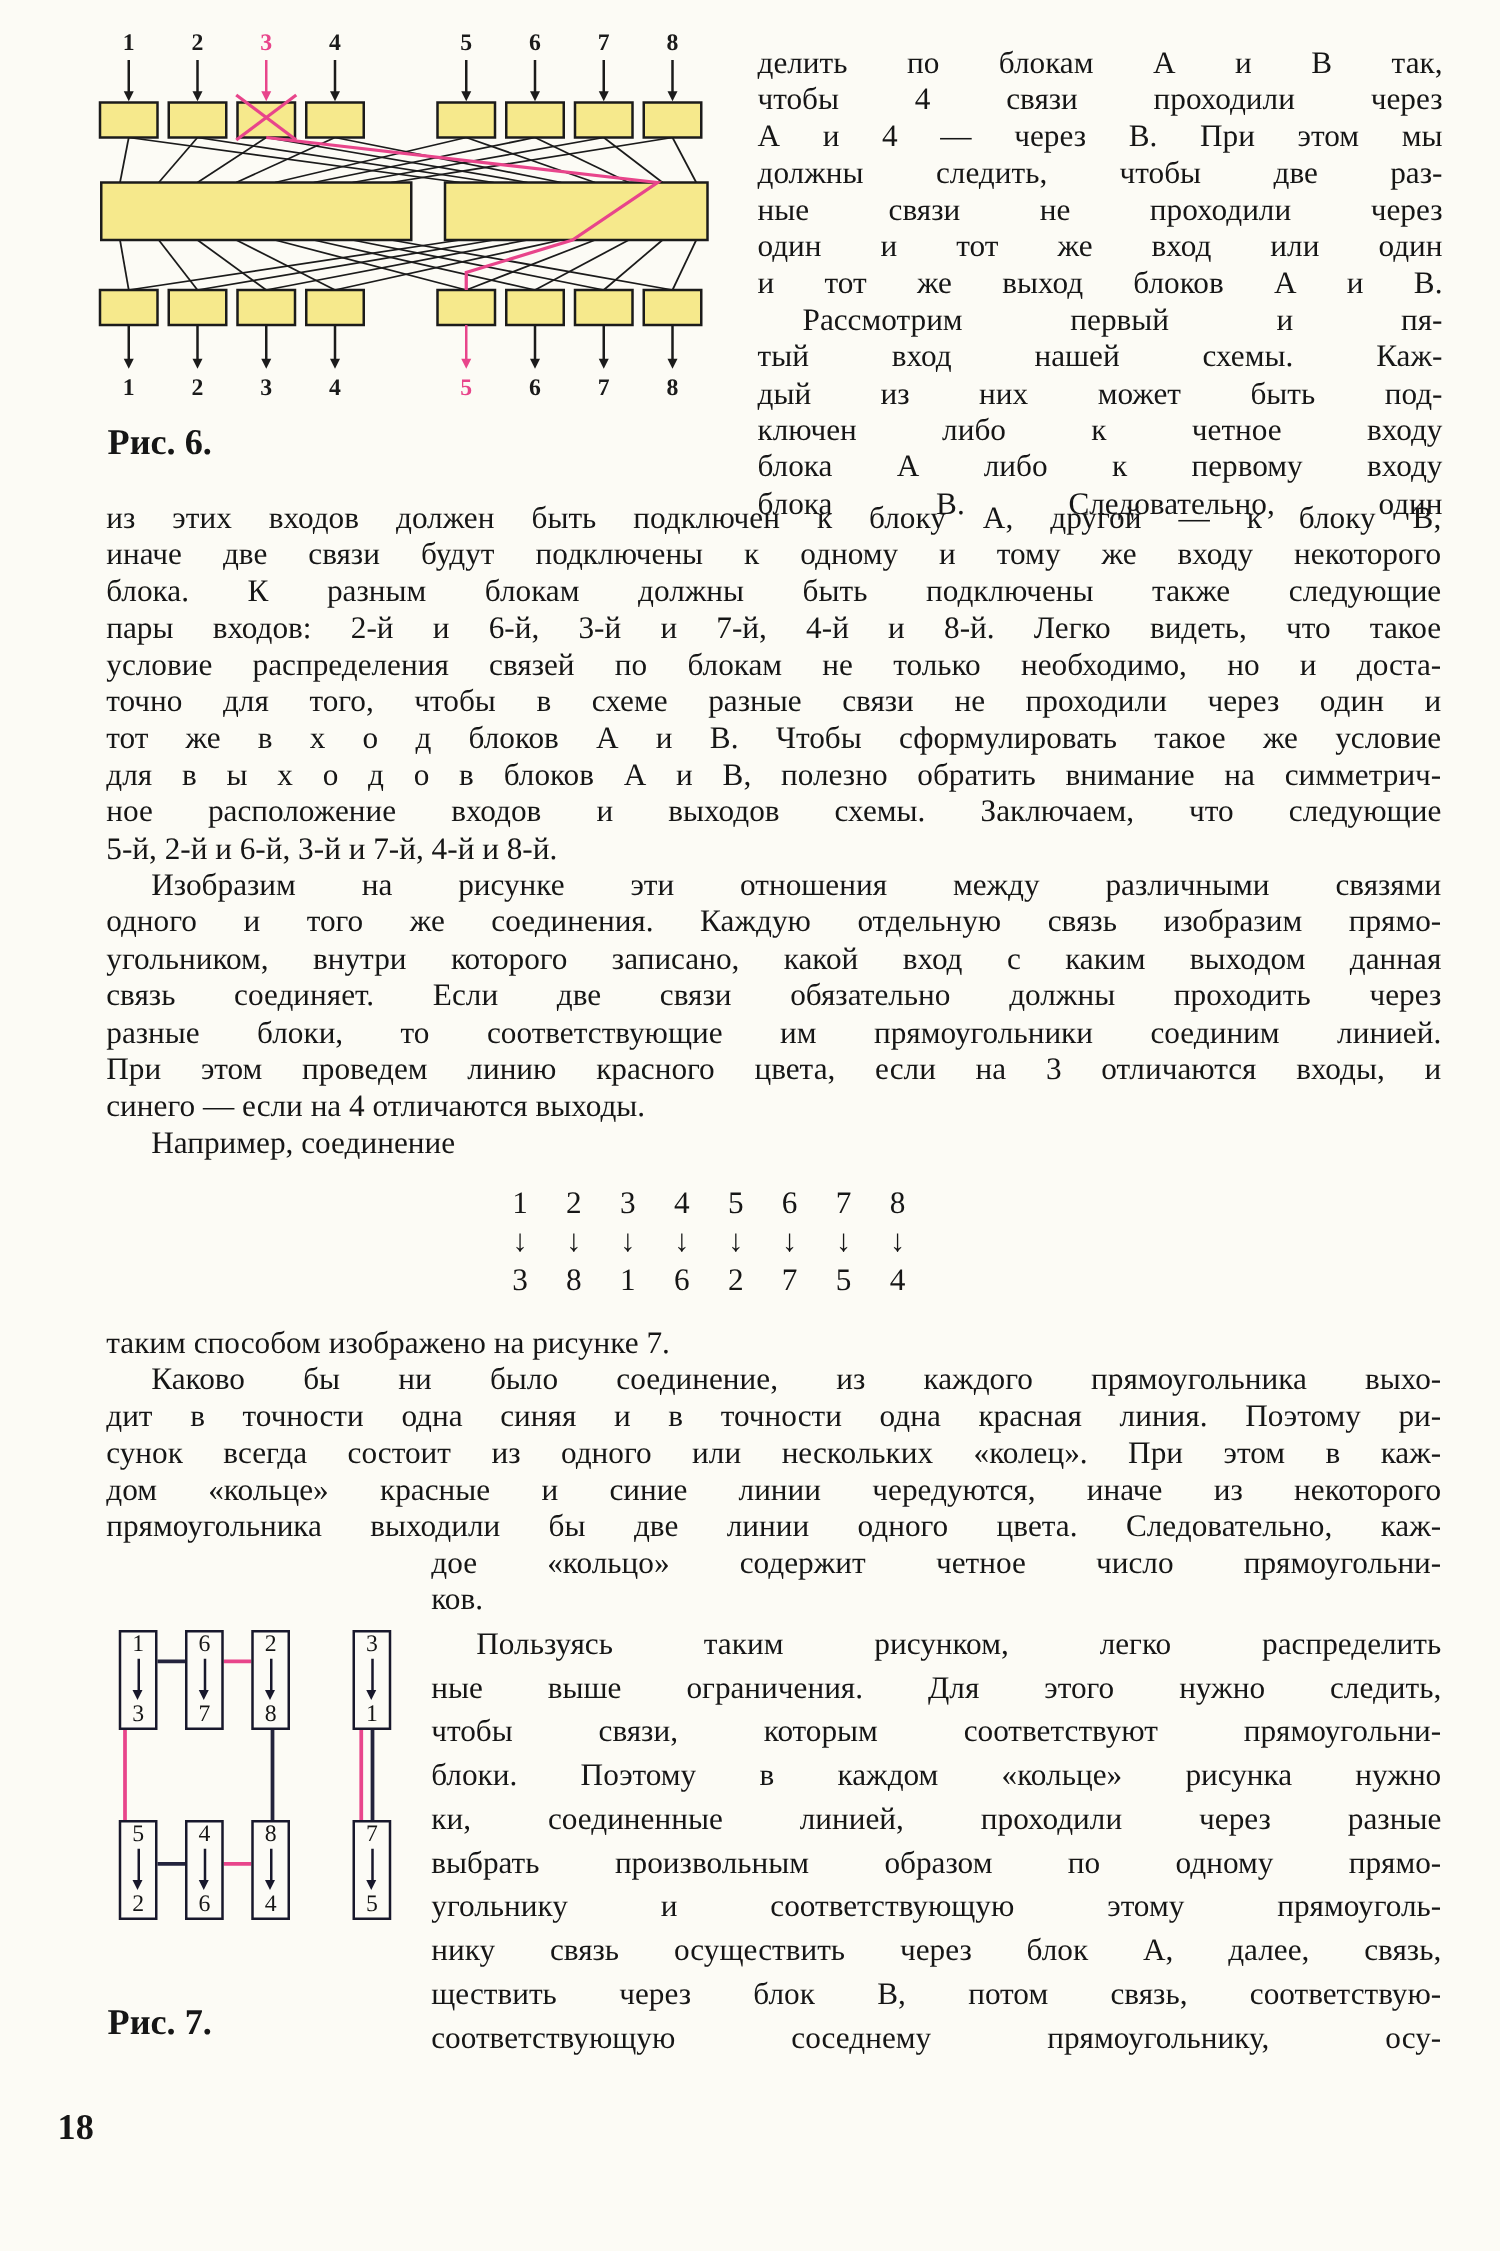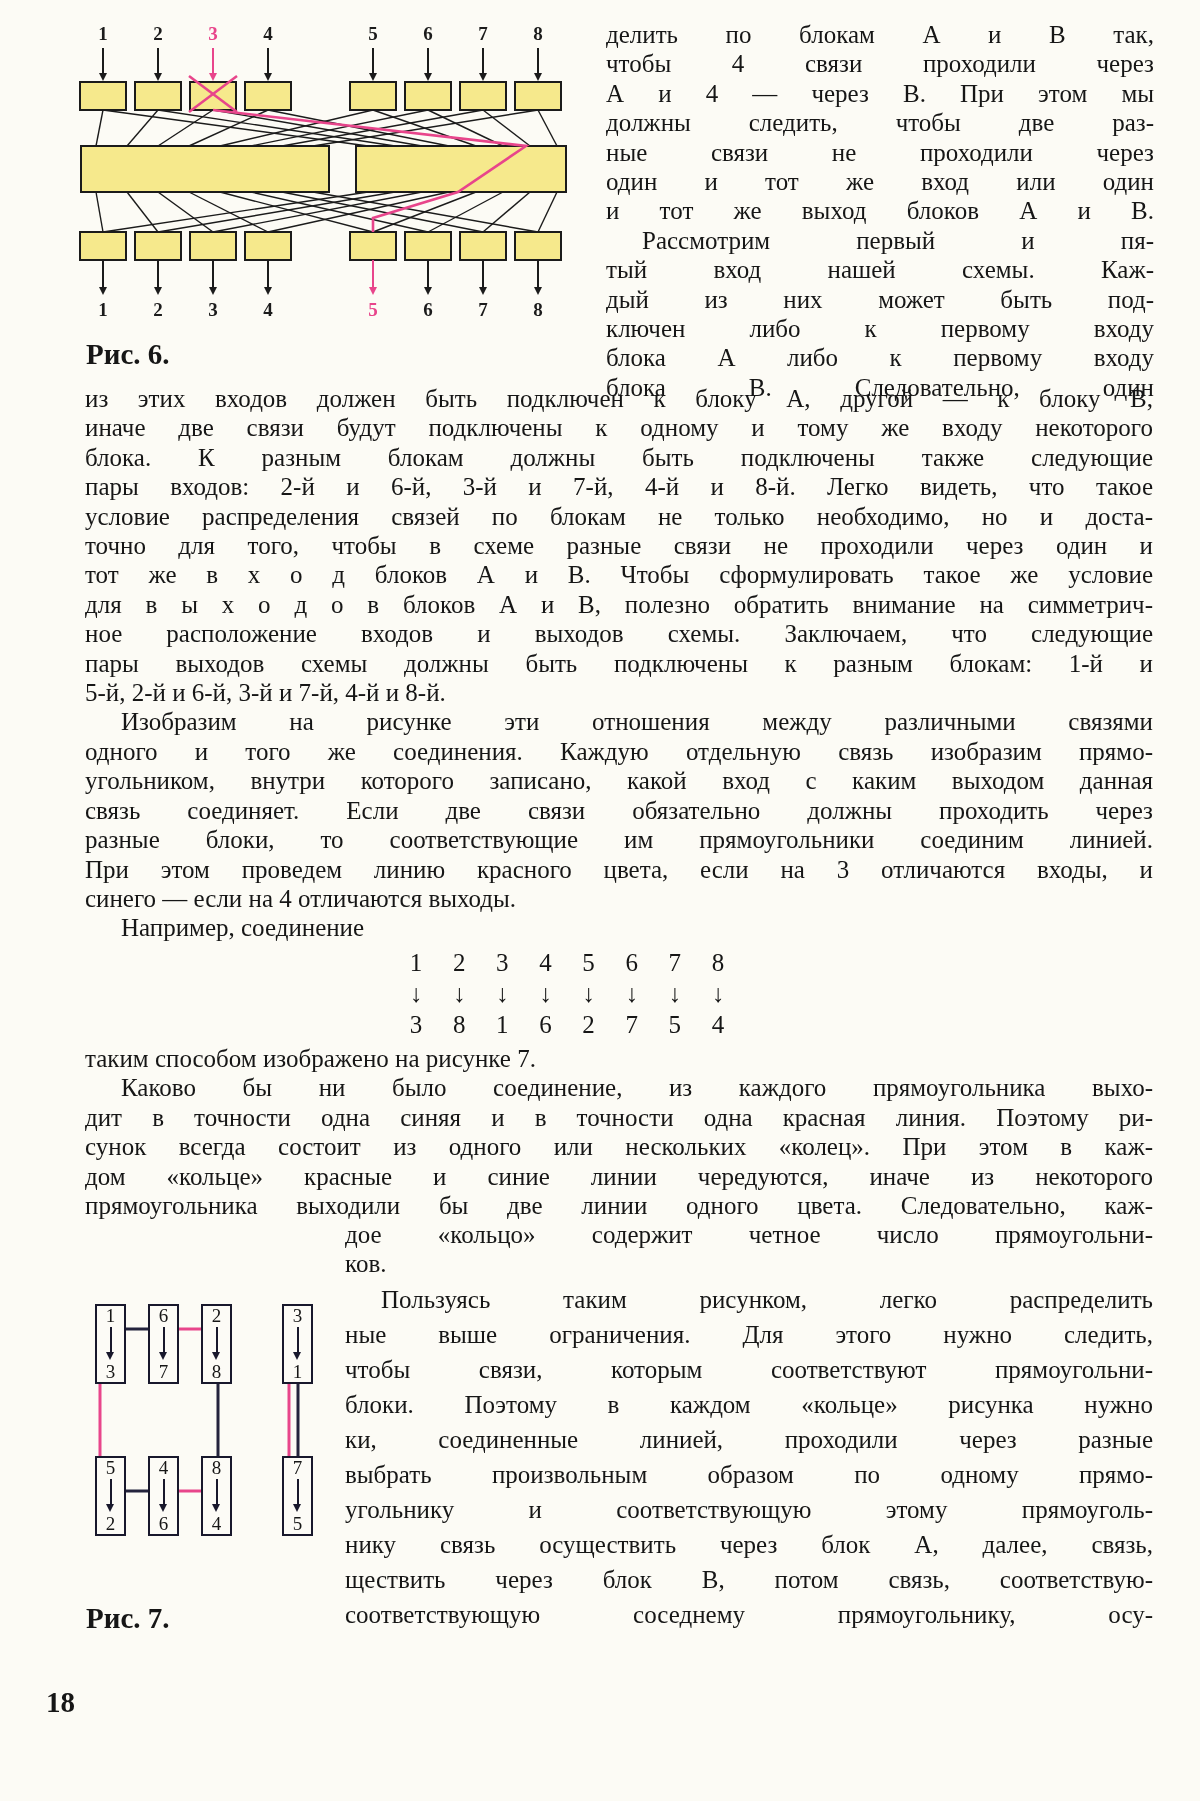--- a/index.html
+++ b/index.html
@@ -3,21 +3,21 @@
 <meta charset="utf-8">
 <style>
   :root{ --red:#e8458b; --blue:#23233c; --ink:#161616; }
   html,body{margin:0;padding:0;}
   body{
     width:1200px;height:1801px;position:relative;overflow:hidden;
     background:#fcfbf5;color:var(--ink);
     font-family:"Liberation Serif", serif;
   }
   .abs{position:absolute;}
-  .textblock{position:absolute;font-size:25px;line-height:29.4px;}
+  .textblock{position:absolute;font-size:25px;line-height:29.4px;margin-top:16px;}
   .textblock.lh-loose{line-height:35px;}
   .tline{text-align:justify;text-align-last:justify;}
   .tline.end{text-align-last:left;}
   .tline.ind{text-indent:36px;}
   .caption{position:absolute;font-weight:bold;font-size:29px;}
   #mapping{display:flex;justify-content:space-between;}
   .mapcol{text-align:center;font-size:25px;width:28px;}
   .mapnum{line-height:30px;}
   .maparrow{line-height:32px;font-size:25px;}
   .f7wrap{position:absolute;}
@@ -151,36 +151,35 @@
     <div class="tline">делить по блокам А и В так,</div>
     <div class="tline">чтобы 4 связи проходили через</div>
     <div class="tline">А и 4 — через В. При этом мы</div>
     <div class="tline">должны следить, чтобы две раз-</div>
     <div class="tline">ные связи не проходили через</div>
     <div class="tline">один и тот же вход или один</div>
     <div class="tline">и тот же выход блоков А и В.</div>
     <div class="tline ind">Рассмотрим первый и пя-</div>
     <div class="tline">тый вход нашей схемы. Каж-</div>
     <div class="tline">дый из них может быть под-</div>
-    <div class="tline">ключен либо к первому входу</div>
+    <div class="tline">ключен либо к четное входу</div>
     <div class="tline">блока А либо к первому входу</div>
     <div class="tline">блока В. Следовательно, один</div>
   </div>
 
 <div class="textblock" style="left:85px;top:384px;width:1068px;">
     <div class="tline">из этих входов должен быть подключен к блоку А, другой — к блоку В,</div>
     <div class="tline">иначе две связи будут подключены к одному и тому же входу некоторого</div>
     <div class="tline">блока. К разным блокам должны быть подключены также следующие</div>
     <div class="tline">пары входов: 2-й и 6-й, 3-й и 7-й, 4-й и 8-й. Легко видеть, что такое</div>
     <div class="tline">условие распределения связей по блокам не только необходимо, но и доста-</div>
     <div class="tline">точно для того, чтобы в схеме разные связи не проходили через один и</div>
     <div class="tline">тот же в х о д блоков А и В. Чтобы сформулировать такое же условие</div>
     <div class="tline">для в ы х о д о в блоков А и В, полезно обратить внимание на симметрич-</div>
     <div class="tline">ное расположение входов и выходов схемы. Заключаем, что следующие</div>
-    <div class="tline">пары выходов схемы должны быть подключены к разным блокам: 1-й и</div>
     <div class="tline end">5-й, 2-й и 6-й, 3-й и 7-й, 4-й и 8-й.</div>
     <div class="tline ind">Изобразим на рисунке эти отношения между различными связями</div>
     <div class="tline">одного и того же соединения. Каждую отдельную связь изобразим прямо-</div>
     <div class="tline">угольником, внутри которого записано, какой вход с каким выходом данная</div>
     <div class="tline">связь соединяет. Если две связи обязательно должны проходить через</div>
     <div class="tline">разные блоки, то соответствующие им прямоугольники соединим линией.</div>
     <div class="tline">При этом проведем линию красного цвета, если на 3 отличаются входы, и</div>
     <div class="tline end">синего — если на 4 отличаются выходы.</div>
     <div class="tline ind end">Например, соединение</div>
   </div>

